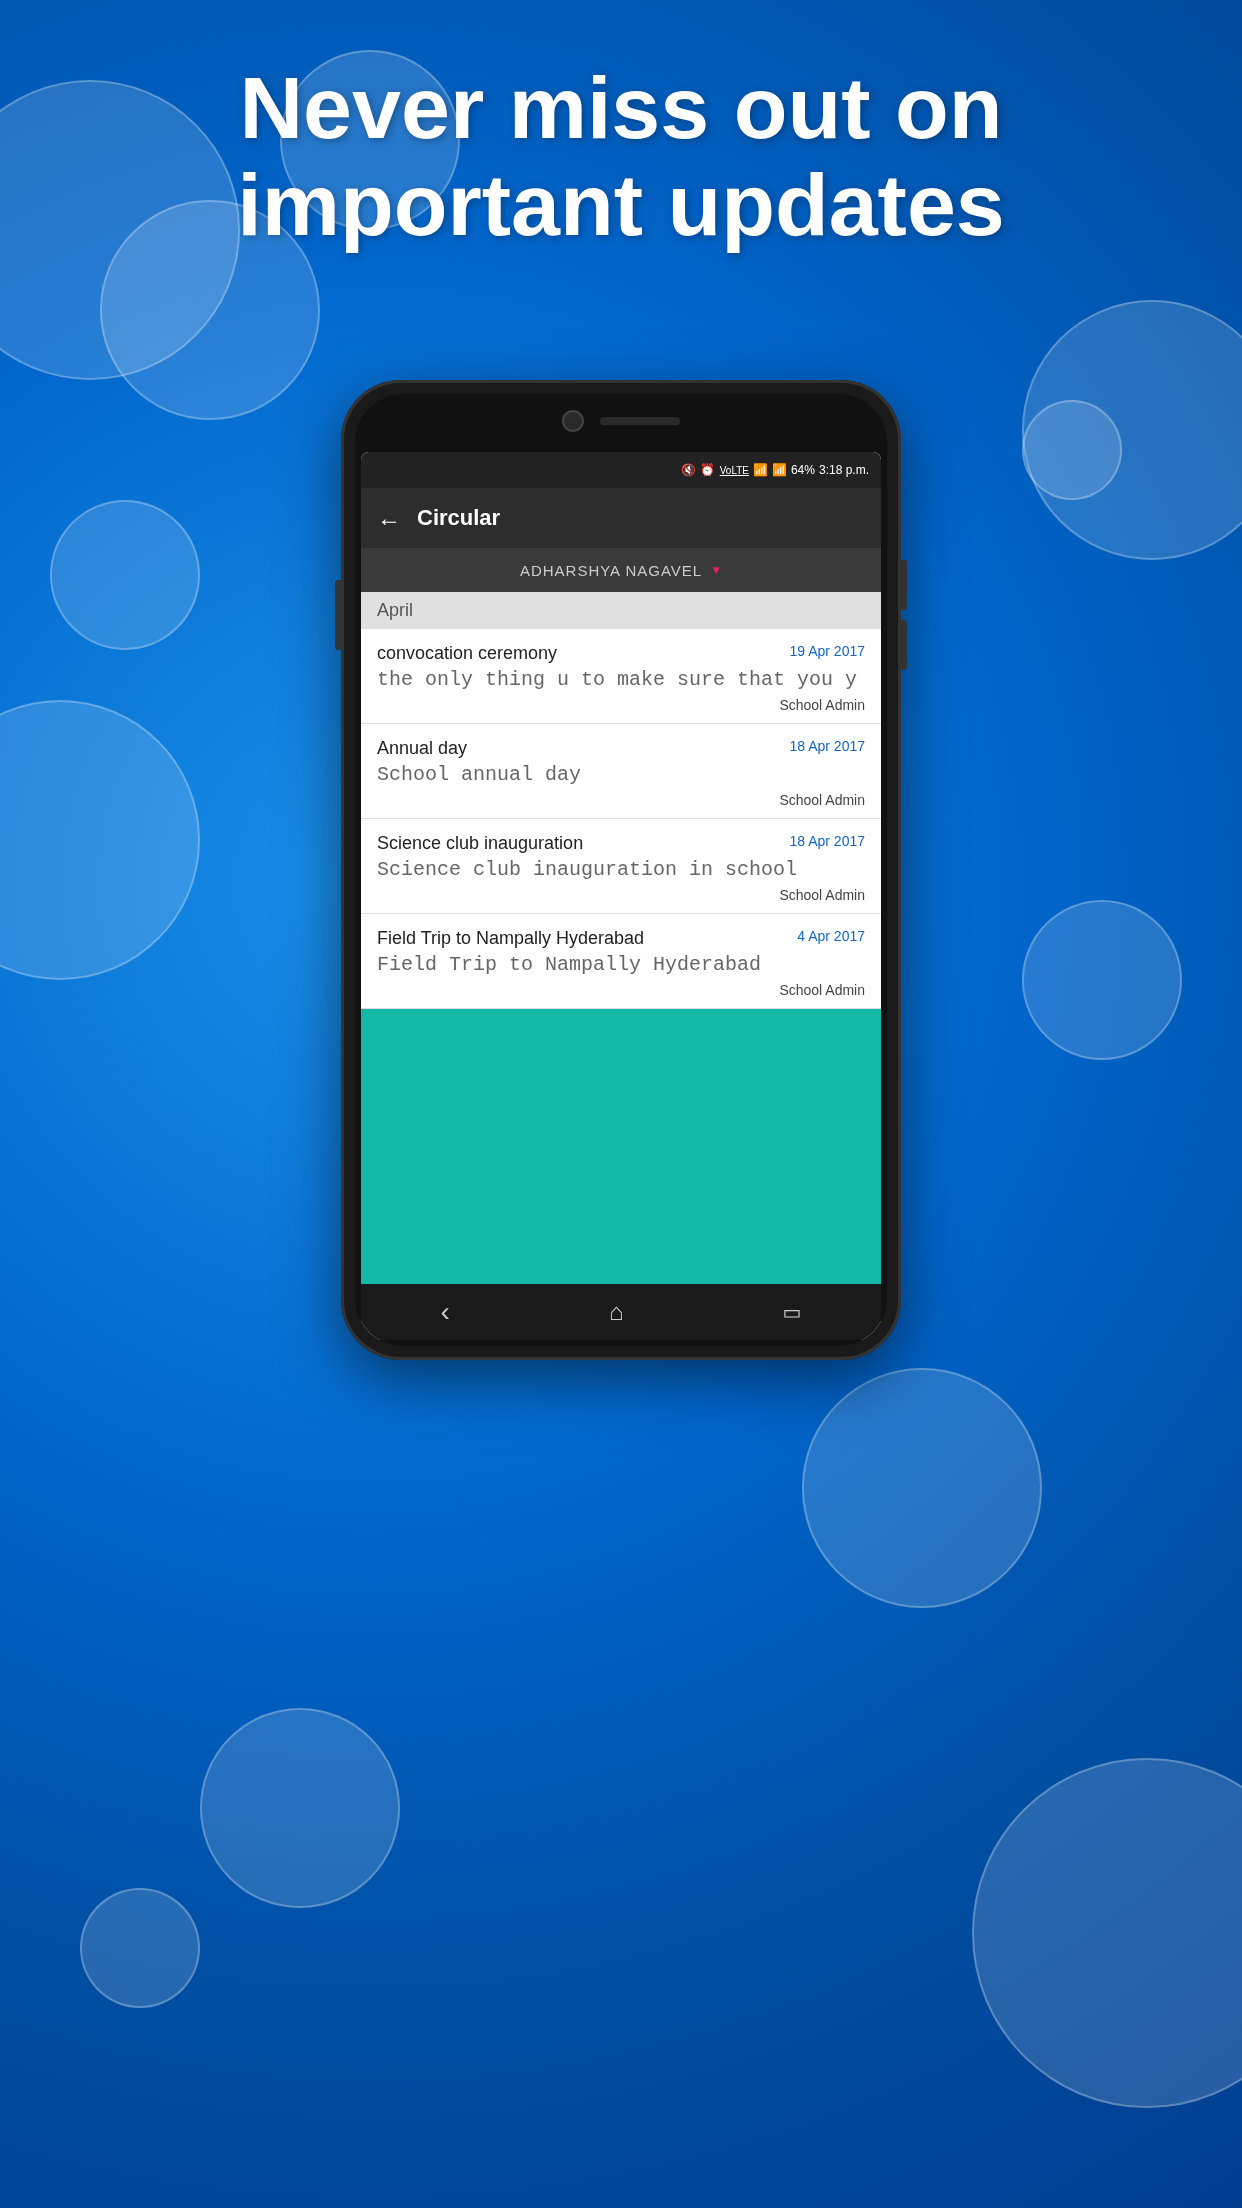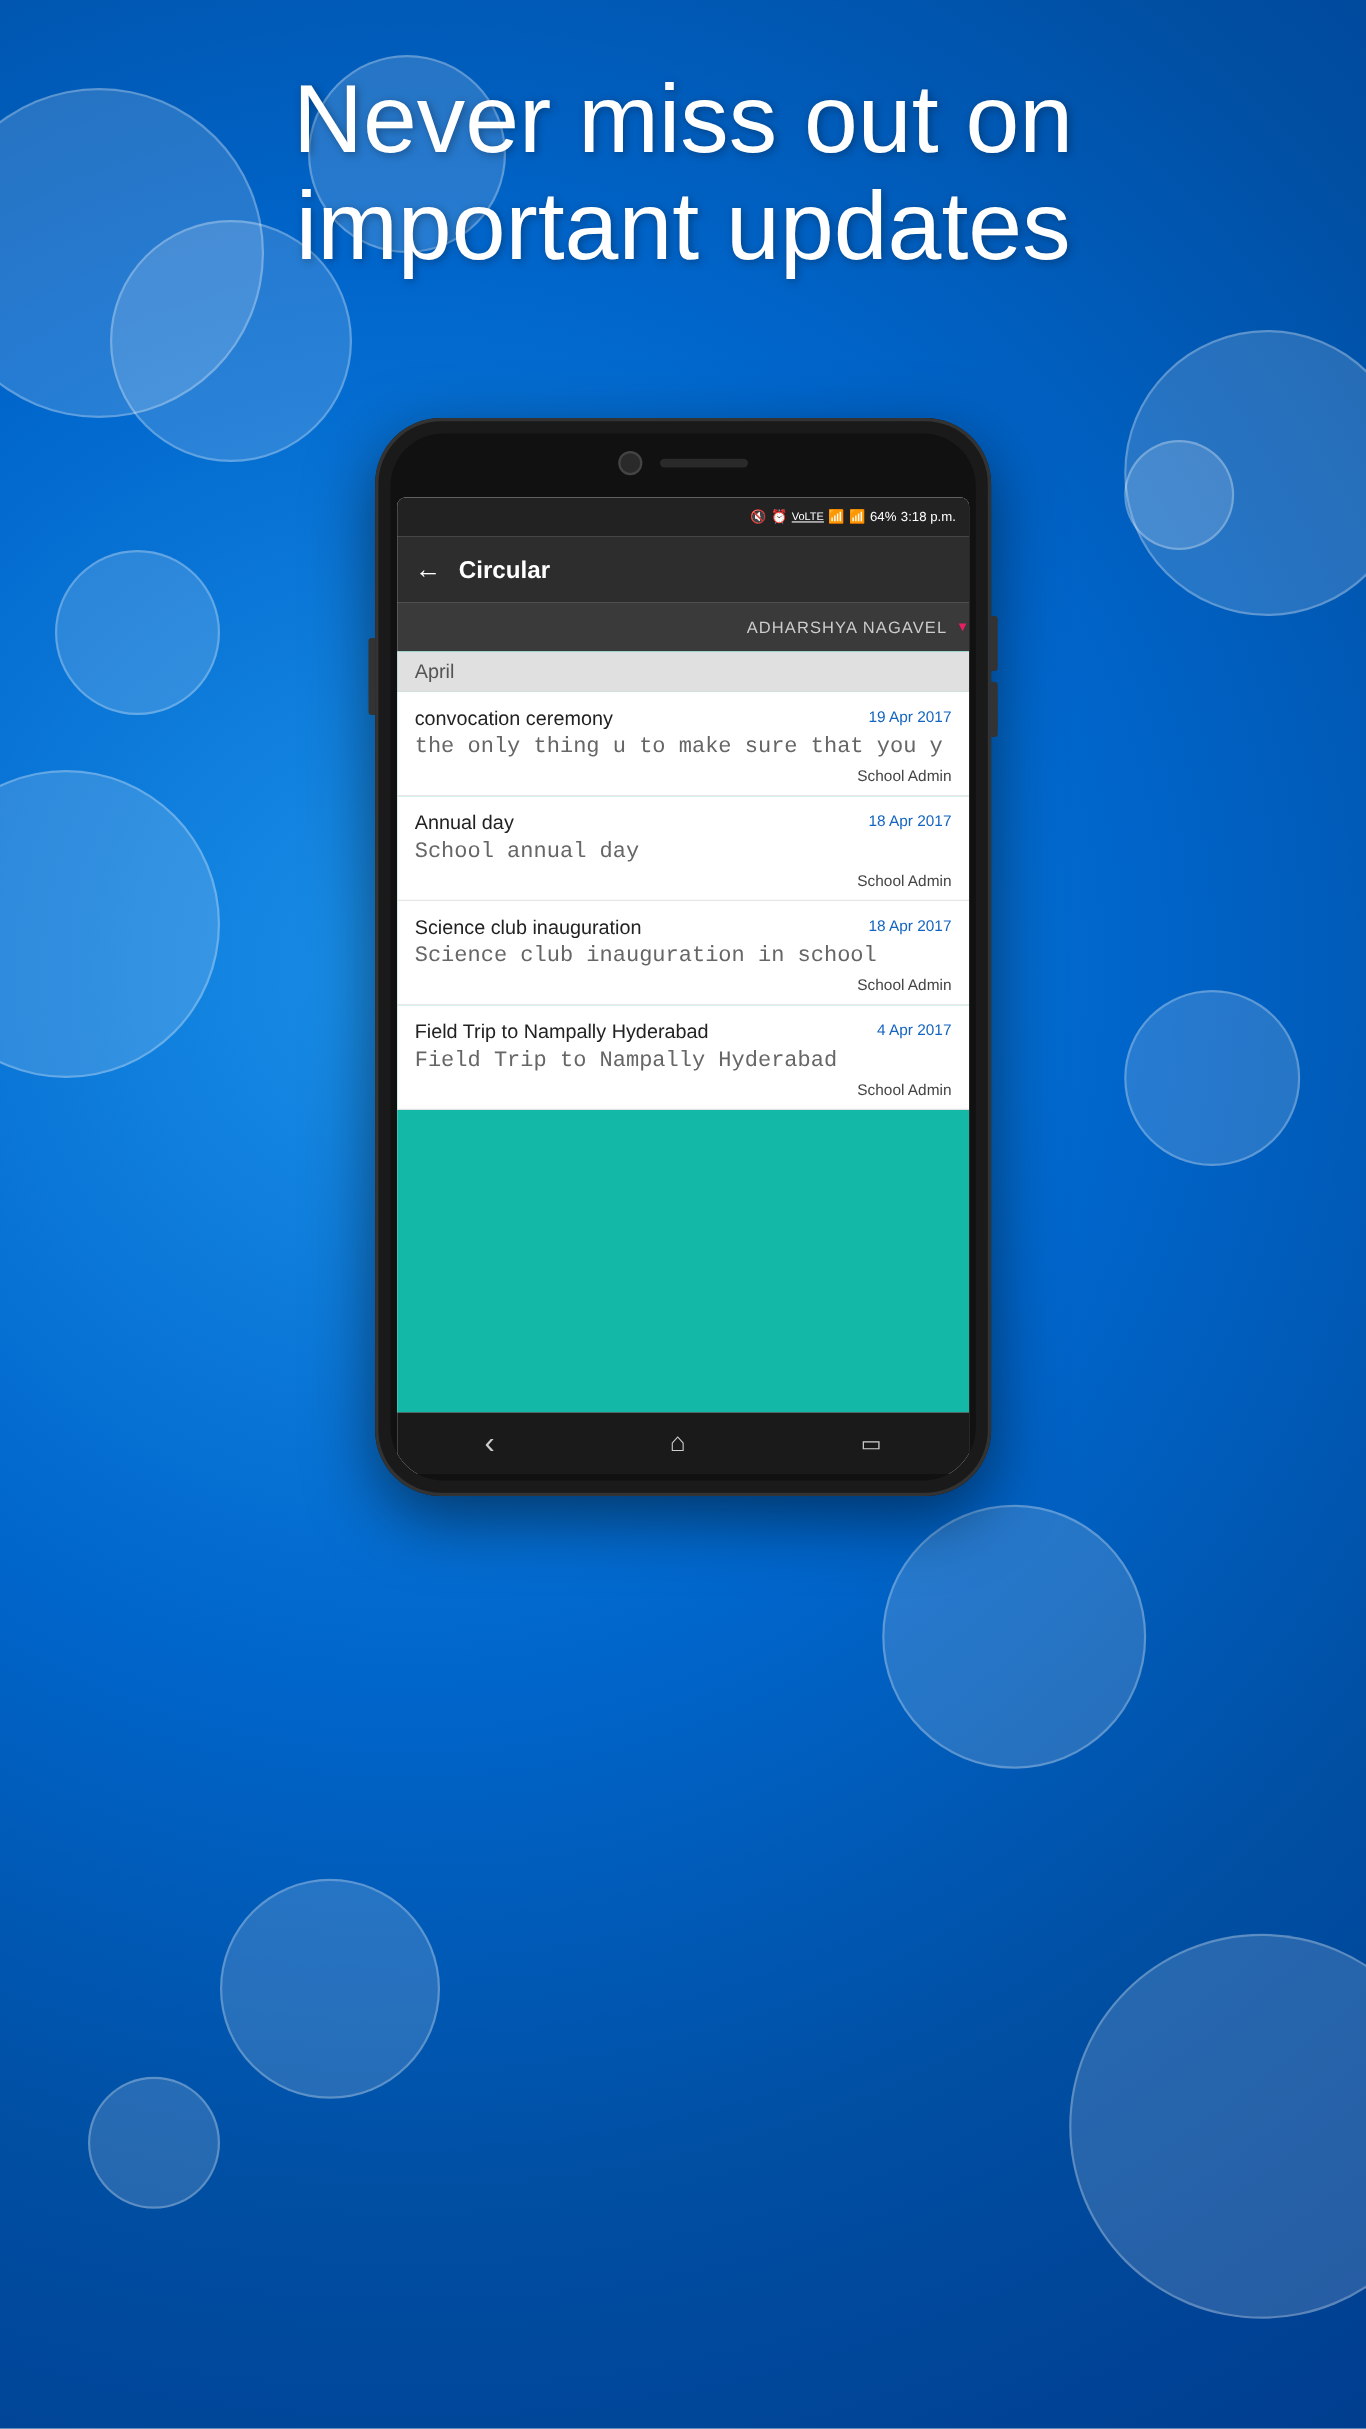--- a/index.html
+++ b/index.html
@@ -32,21 +32,21 @@
     }
 
     .headline {
       position: absolute;
       top: 60px;
       left: 0;
       right: 0;
       text-align: center;
       color: white;
       font-size: 88px;
-      font-weight: 400;
+      font-weight: 700;
       line-height: 1.1;
       padding: 0 64px;
       text-shadow: 2px 2px 8px rgba(0,0,0,0.3);
       z-index: 10;
     }
 
     
     .phone {
       position: absolute;
       left: 50%;
@@ -152,21 +152,21 @@
       font-size: 22px;
       font-weight: 700;
     }
 
     
     .dropdown-bar {
       background: #3a3a3a;
       height: 44px;
       display: flex;
       align-items: center;
-      justify-content: flex-end;
+      justify-content: center;
       flex-shrink: 0;
     }
 
     .dropdown-label {
       color: #ccc;
       font-size: 15px;
       letter-spacing: 1px;
       text-transform: uppercase;
     }
 

